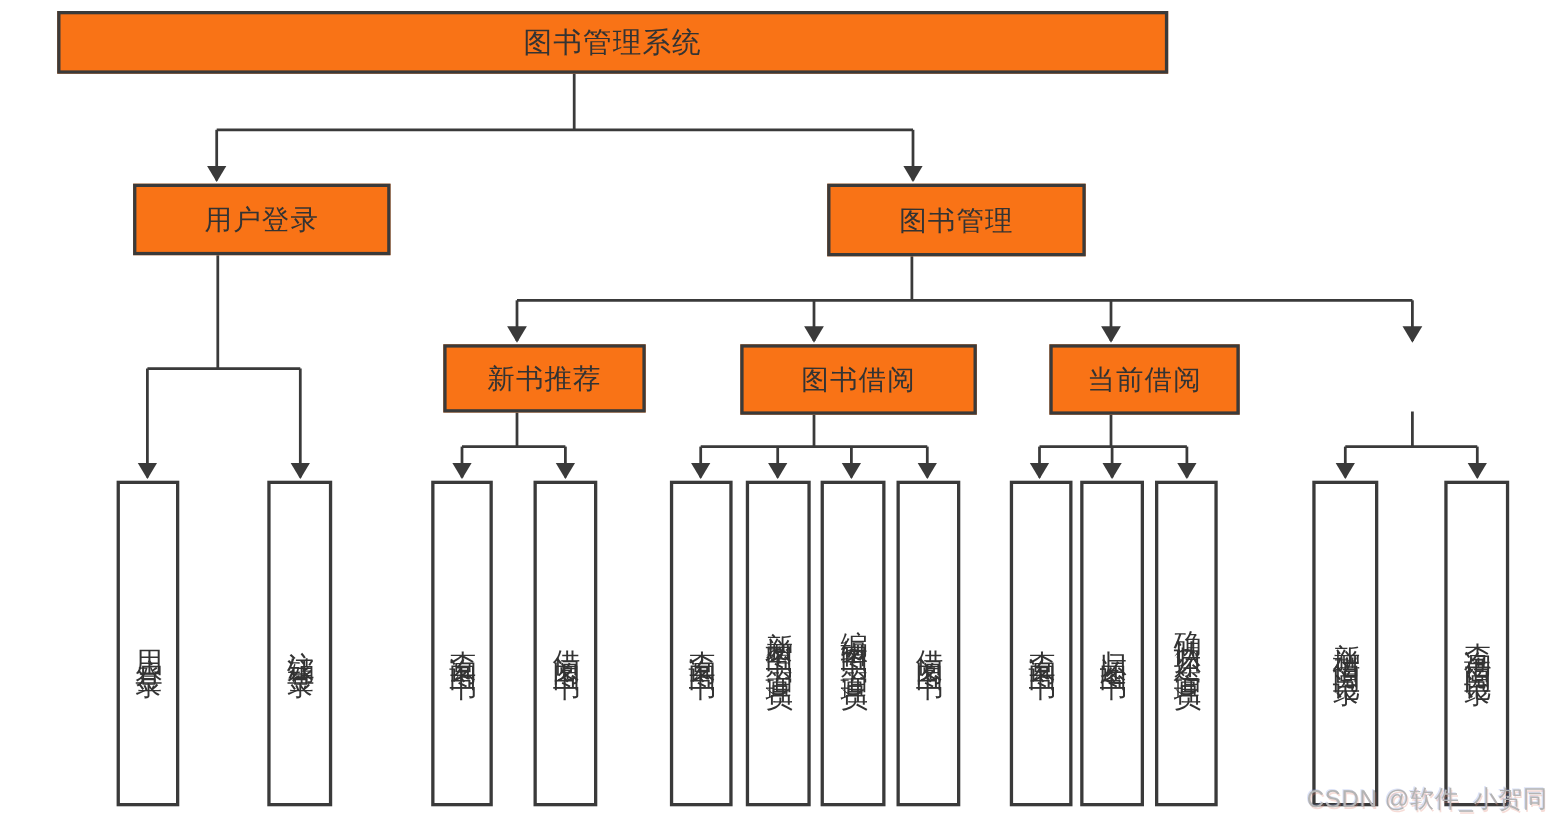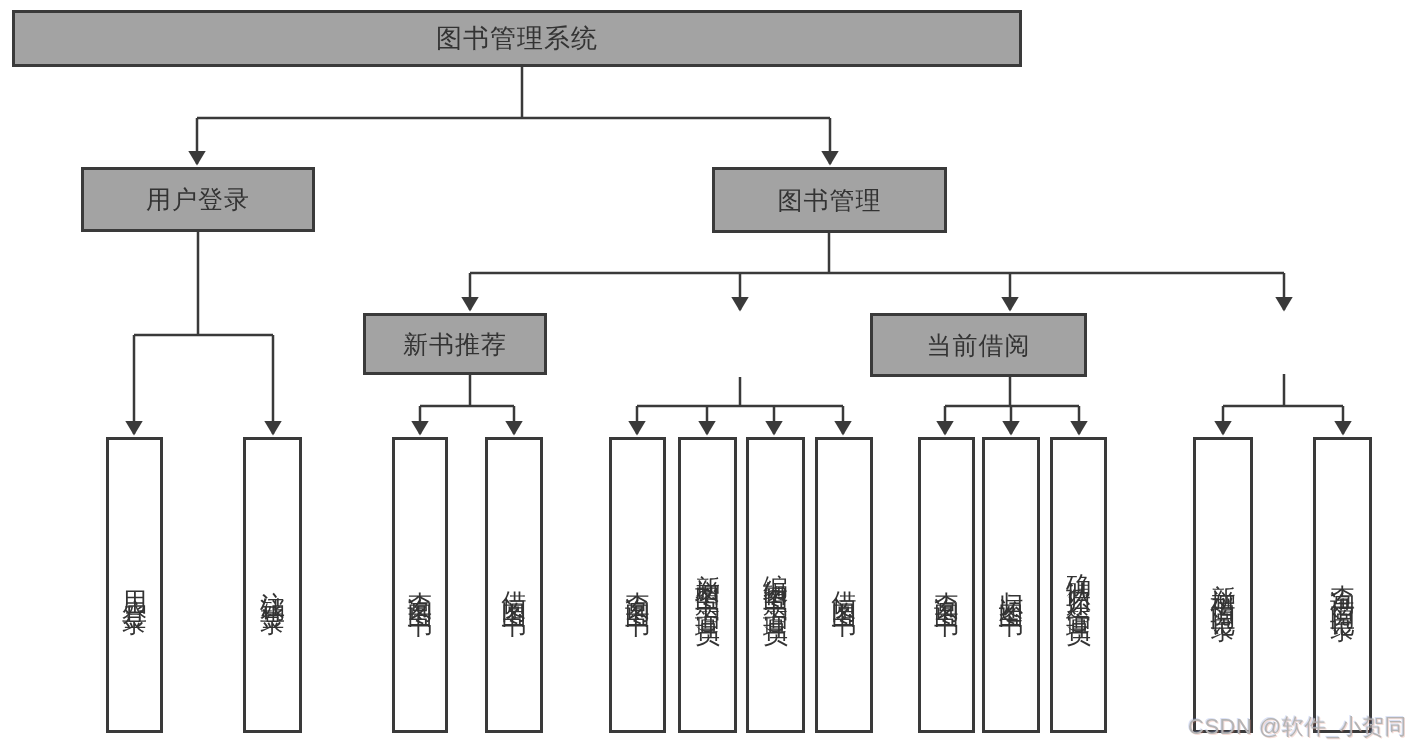--- a/index.html
+++ b/index.html
@@ -9,28 +9,29 @@
     background:#ffffff;
     font-family:"Liberation Sans",sans-serif;
     overflow:hidden;
   }
   #connector-layer{
     position:absolute;left:0;top:0;width:1405px;height:747px;
     pointer-events:none;
   }
   .box{
     position:absolute;
-    background:#a3a3a3;
+    background:#f97316;
     border:3px solid #3a3a3a;
     box-sizing:border-box;
     display:flex;align-items:center;justify-content:center;
     color:#333333;
     font-size:25px;
     letter-spacing:1px;
     white-space:nowrap;
+    margin-left:40px;
   }
   .box.title{font-size:26px;}
   .vbox{
     position:absolute;
     background:#ffffff;
     border:3px solid #3a3a3a;
     box-sizing:border-box;
     display:flex;align-items:center;justify-content:center;
     color:#333333;
     font-size:25px;
@@ -99,21 +100,22 @@
       <line x1="1343" y1="406" x2="1343" y2="434" marker-end="url(#arrow)"></line>
     </g>
   </svg>
 
   <div class="box title" style="left:12px;top:10px;width:1010px;height:57px;">图书管理系统</div>
 
   <div class="box" style="left:81px;top:167px;width:234px;height:65px;">用户登录</div>
   <div class="box" style="left:712px;top:167px;width:235px;height:66px;text-align:center;">图书管理</div>
 
   <div class="box" style="left:363px;top:313px;width:184px;height:62px;">新书推荐</div>
-  <div class="box" style="left:870px;top:313px;width:217px;height:64px;">当前借阅</div>
+  <div class="box" style="left:633px;top:313px;width:215px;height:64px;">图书借阅</div>
+  <div class="box" style="left:914px;top:313px;width:173px;height:64px;">当前借阅</div>
 
   <div class="vbox" style="left:106px;top:437px;width:57px;height:296px;">
     <span class="vtext">用户登录</span>
   </div>
   <div class="vbox" style="left:243px;top:437px;width:59px;height:296px;">
     <span class="vtext">注销登录</span>
   </div>
 
   <div class="vbox" style="left:392px;top:437px;width:56px;height:296px;">
     <span class="vtext">查询图书</span>

